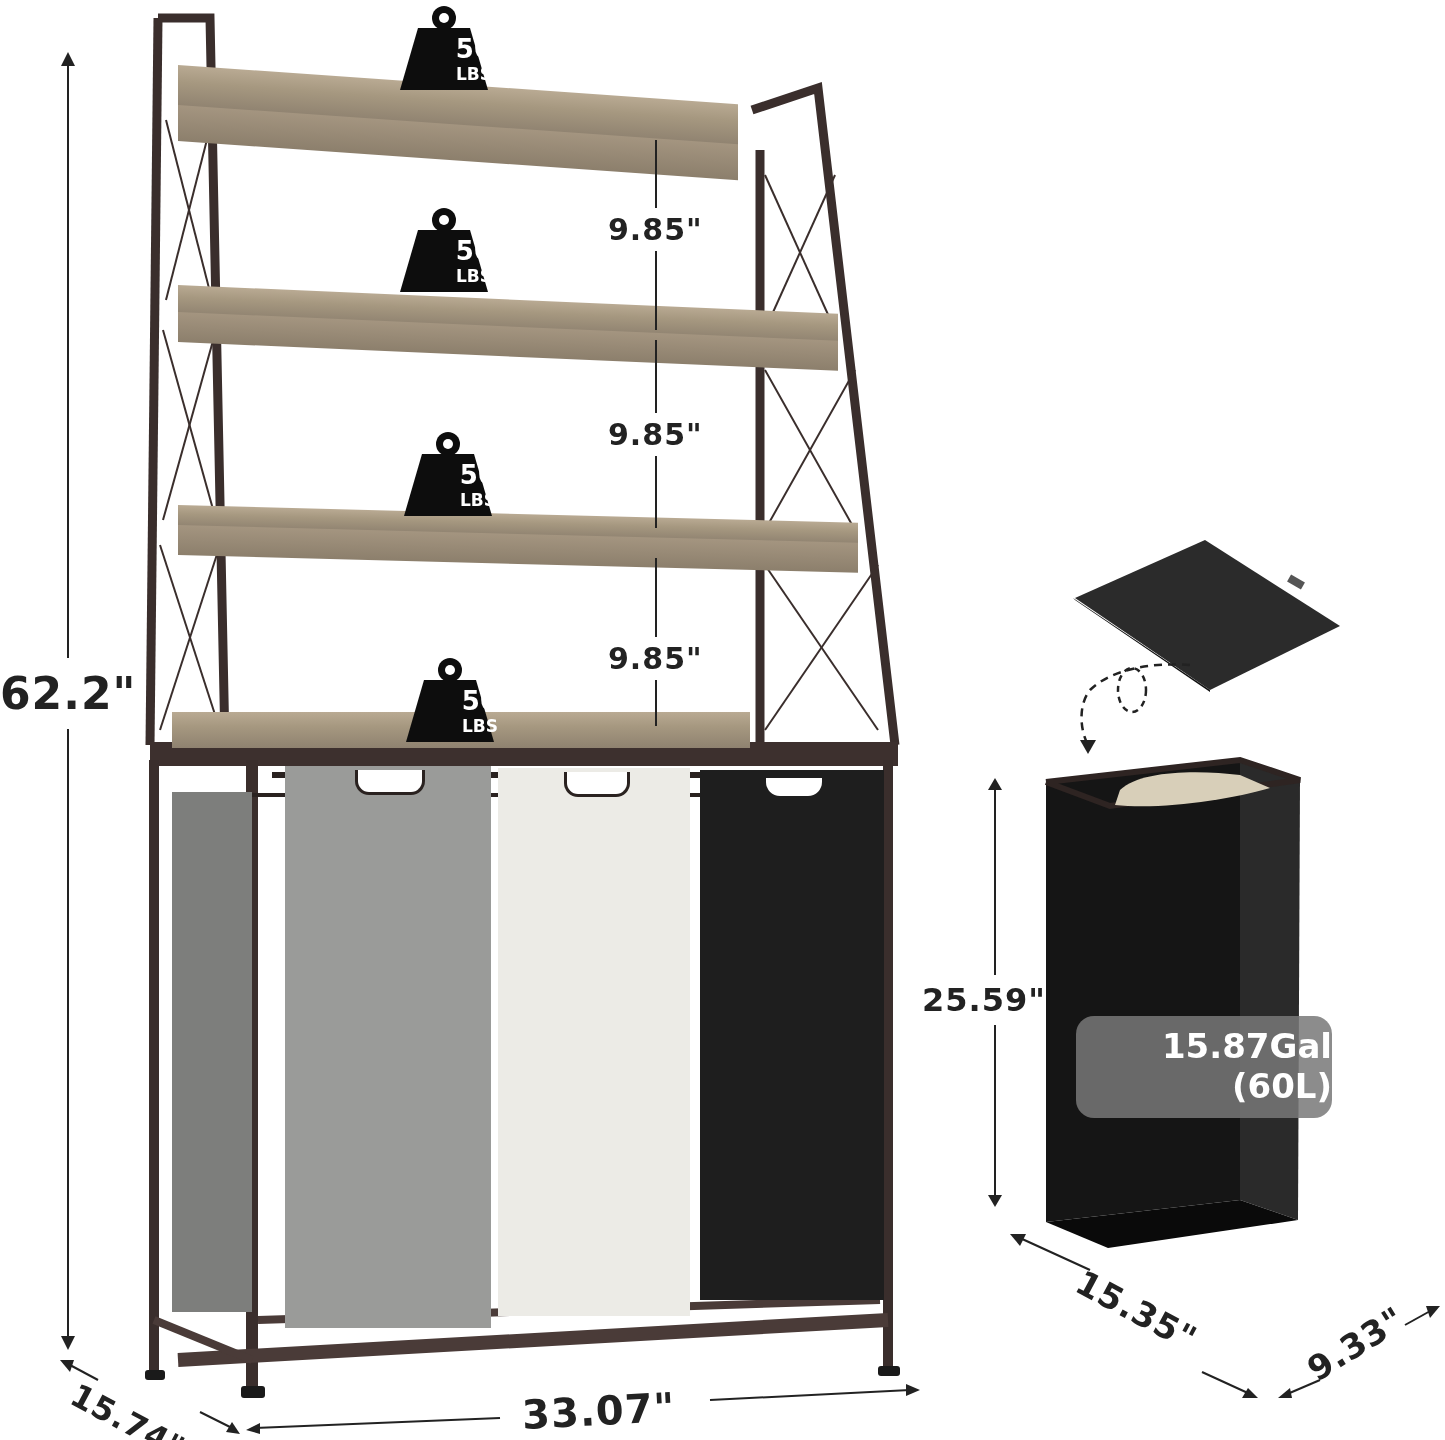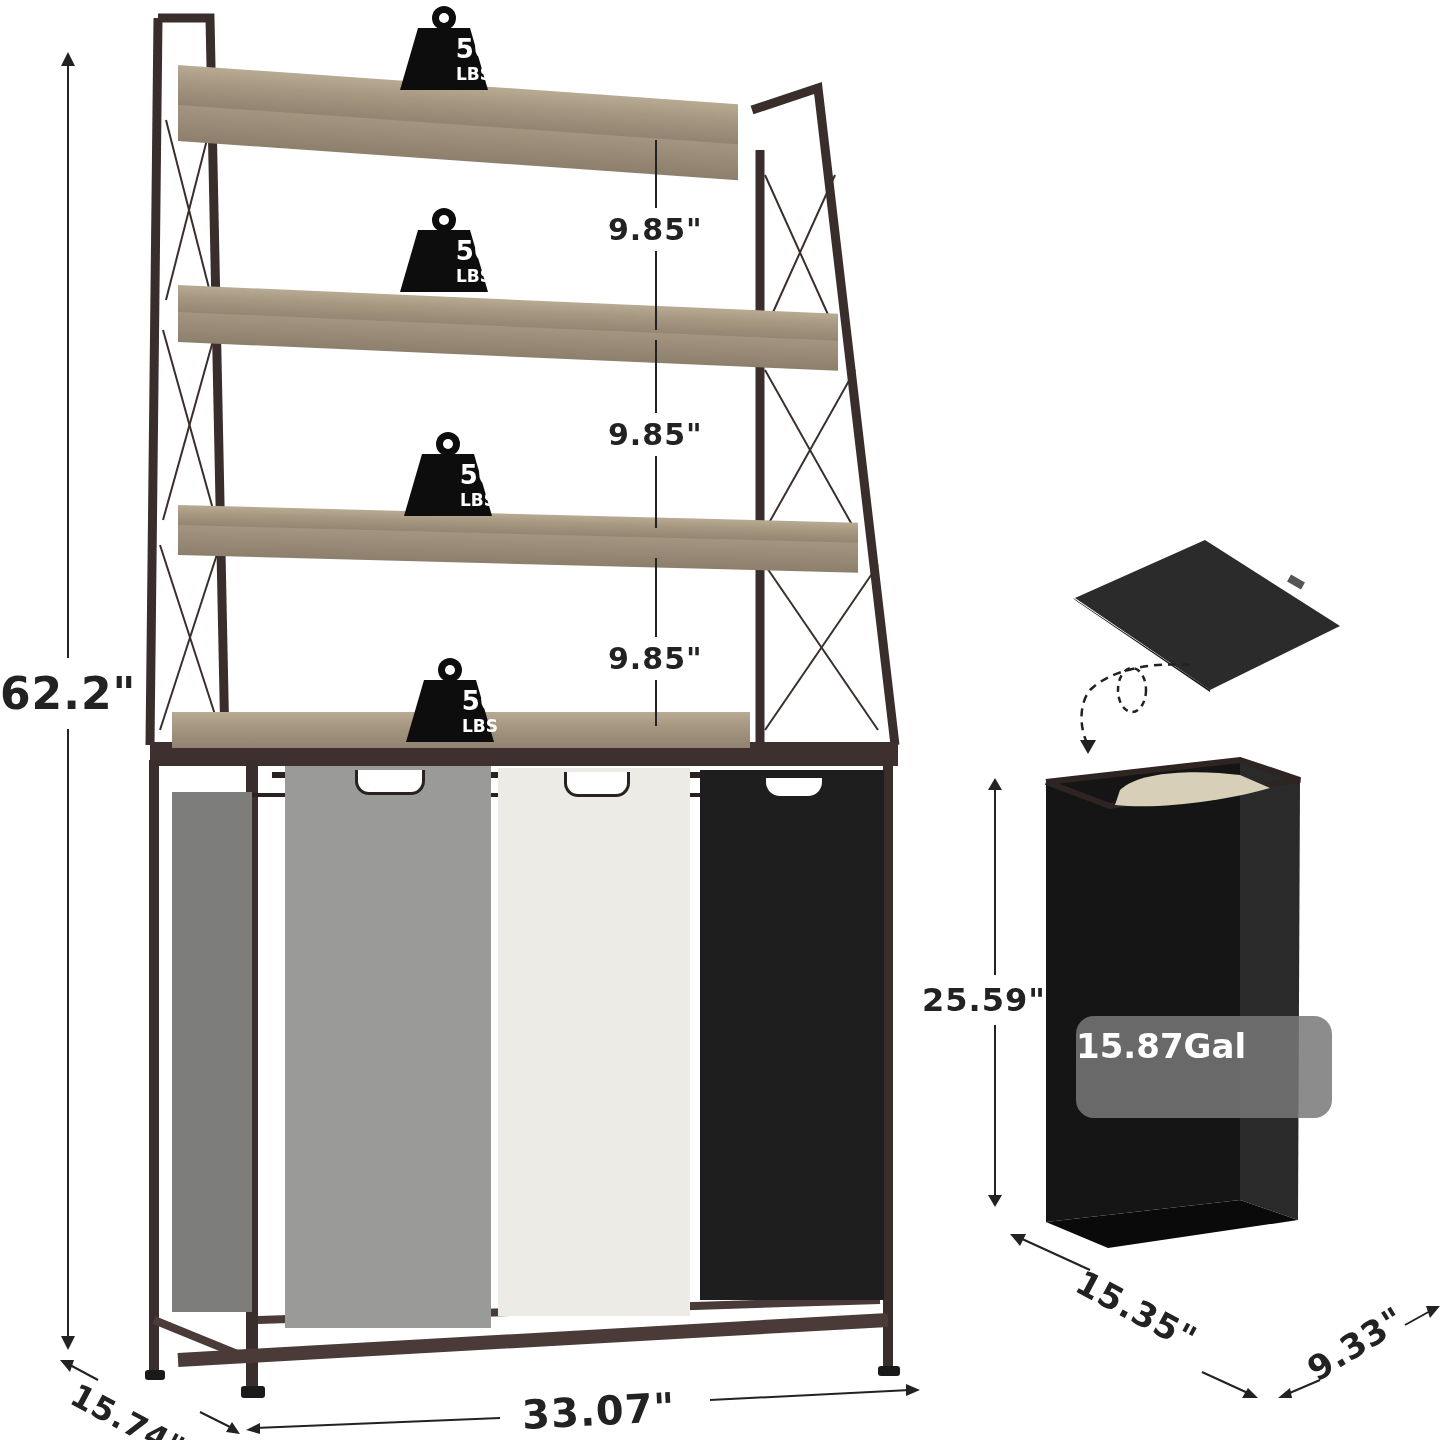--- a/index.html
+++ b/index.html
@@ -4,21 +4,21 @@
 <style>
   html, body { margin:0; padding:0; background:#ffffff; }
   body { width:1445px; height:1440px; position:relative; overflow:hidden; font-family:"DejaVu Sans", sans-serif; }
   .abs { position:absolute; }
   .dim-text { position:absolute; color:#222; font-weight:bold; white-space:nowrap; letter-spacing:1px; }
   .wood { background:linear-gradient(180deg,#b9aa93 0%,#a69880 40%,#8f8270 100%); }
   .wood-front { background:linear-gradient(180deg,#a49580 0%,#8c7f6c 100%); }
   .weight { position:absolute; width:96px; height:88px; }
   .weight-label { position:absolute; left:0; right:0; text-align:right; color:#fff; font-weight:bold; }
   .bag { position:absolute; }
-  .capacity-badge { position:absolute; background:rgba(120,120,120,0.85); border-radius:18px; color:#fff; font-weight:bold; text-align:left; }
+  .capacity-badge { position:absolute; background:rgba(120,120,120,0.85); border-radius:18px; color:#fff; font-weight:bold; text-align:right; }
 </style>
 </head>
 <body>
 
 <div class="abs" style="left:0;top:0;width:940px;height:1440px;">
 
   <div class="abs" style="left:67px;top:58px;width:2px;height:1282px;background:#222;"></div>
   <div class="abs" style="left:61px;top:52px;width:0;height:0;border-left:7px solid transparent;border-right:7px solid transparent;border-bottom:14px solid #222;"></div>
   <div class="abs" style="left:61px;top:1336px;width:0;height:0;border-left:7px solid transparent;border-right:7px solid transparent;border-top:14px solid #222;"></div>
   <div class="dim-text" style="left:0;top:658px;font-size:44px;background:#fff;padding:10px 0;">62.2"</div>
@@ -176,17 +176,18 @@
     <line x1="345" y1="1395" x2="380" y2="1380" stroke="#222" stroke-width="2"></line>
     <polygon points="338,1398 350,1388 352,1398" fill="#222"></polygon>
     <line x1="465" y1="1325" x2="492" y2="1310" stroke="#222" stroke-width="2"></line>
     <polygon points="500,1306 486,1306 490,1318" fill="#222"></polygon>
   </svg>
 
   <div class="dim-text" style="left:-18px;top:975px;font-size:32px;background:#fff;padding:6px 0;">25.59"</div>
 
   <div class="capacity-badge" style="left:136px;top:1016px;width:256px;height:102px;">
     <div style="font-size:34px;margin-top:10px;">15.87Gal</div>
+    <div style="font-size:34px;">(60L)</div>
   </div>
 
   <div class="dim-text" style="left:148px;top:1262px;font-size:34px;transform:rotate(28deg);transform-origin:left top;">15.35"</div>
   <div class="dim-text" style="left:360px;top:1355px;font-size:34px;transform:rotate(-32deg);transform-origin:left top;">9.33"</div>
 </div>
 
 </body></html>

